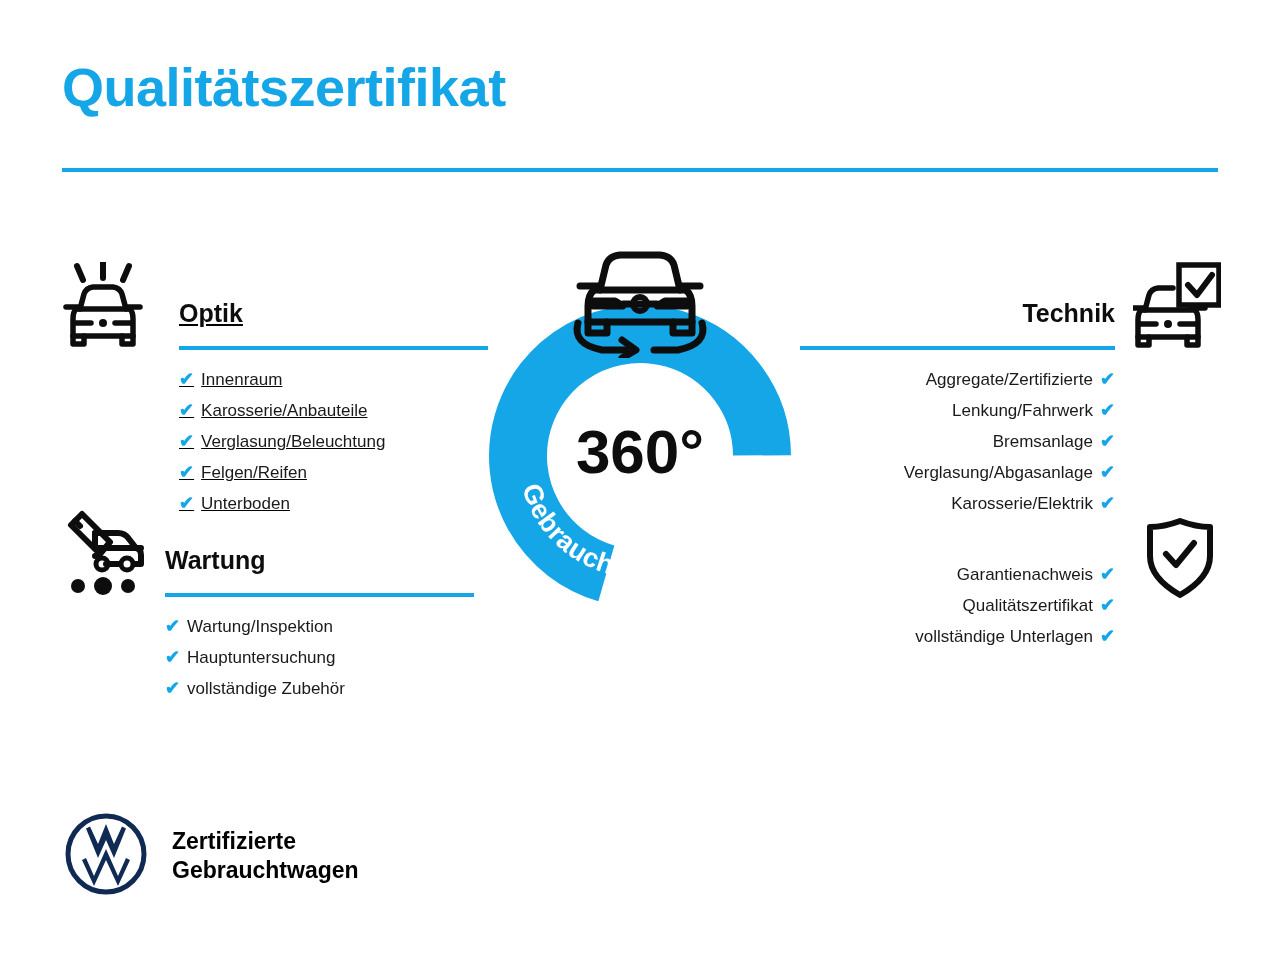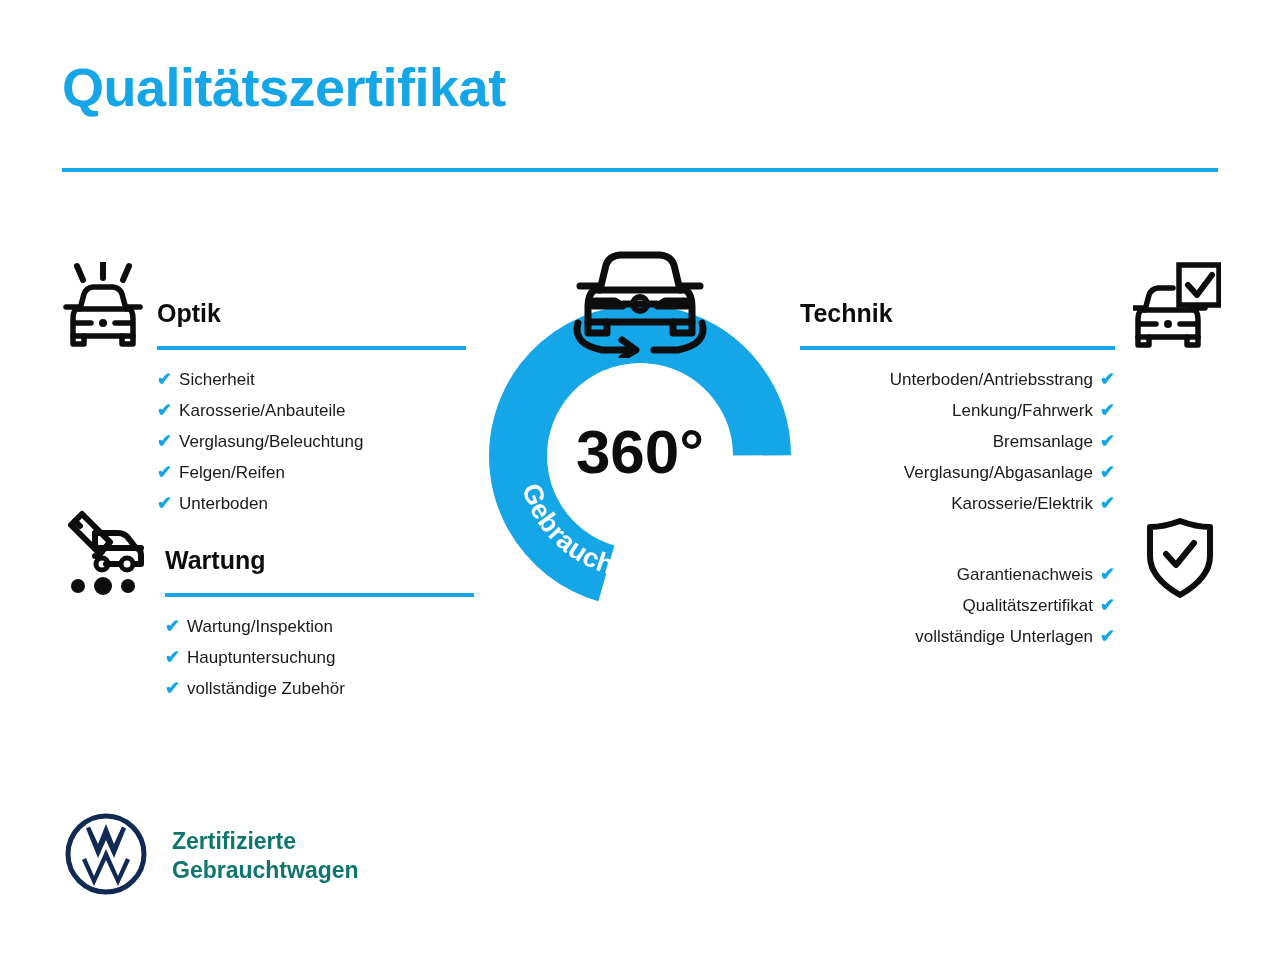--- a/index.html
+++ b/index.html
@@ -79,25 +79,25 @@
     font-size: 18px;
     font-weight: bold;
     line-height: 30px;
   }
 
   
   .sec-left .section-list li { justify-content: flex-start; }
   .sec-left .check { margin-right: 7px; }
 
   
-  .sec-right .section-title { }
+  .sec-right .section-title { text-align: right; }
   .sec-right .section-list li { justify-content: flex-end; }
   .sec-right .check { margin-left: 7px; }
 
-  #section-optik   { left: 157px; top: 298px;  width: 309px; }
+  #section-optik   { left: 179px; top: 298px;  width: 309px; text-decoration: underline; }
   #section-wartung { left: 165px; top: 545px;  width: 309px; }
   #section-technik { left: 800px; top: 298px;  width: 315px; }
   #section-garantie{ left: 800px; top: 545px;  width: 315px; }
 
   
   .sec-icon {
     position: absolute;
   }
   #icon-optik    { left: 62px;   top: 262px; }
   #icon-wartung  { left: 62px;   top: 508px; }
@@ -123,21 +123,21 @@
     position: absolute;
     left: 64px;
     top: 812px;
     display: flex;
     align-items: center;
   }
   #footer-logo-text {
     margin-left: 24px;
     font-size: 23px;
     font-weight: bold;
-    color: #0f766e;
+    color: #000000;
     line-height: 29px;
     white-space: pre-line;
   }
 </style>
 </head>
 <body>
 
 <div id="page-title">Qualitätszertifikat</div>
 <div id="header-rule"></div>
 
@@ -267,21 +267,21 @@
 </div>
 
 <div class="section sec-left" id="section-optik">
   <div class="section-head">
     <div class="section-title">Optik</div>
     <div class="section-rule"></div>
   </div>
   <ul class="section-list">
     <li>
         <span class="check">✔</span>
-        <span>Sicherheit</span>
+        <span>Innenraum</span>
       </li>
     <li>
         <span class="check">✔</span>
         <span>Karosserie/Anbauteile</span>
       </li>
     <li>
         <span class="check">✔</span>
         <span>Verglasung/Beleuchtung</span>
       </li>
     <li>
@@ -316,21 +316,21 @@
   </ul>
 </div>
 
 <div class="section sec-right" id="section-technik">
   <div class="section-head">
     <div class="section-title">Technik</div>
     <div class="section-rule"></div>
   </div>
   <ul class="section-list">
     <li>
-        <span>Unterboden/Antriebsstrang</span>
+        <span>Aggregate/Zertifizierte</span>
         <span class="check">✔</span>
       </li>
     <li>
         <span>Lenkung/Fahrwerk</span>
         <span class="check">✔</span>
       </li>
     <li>
         <span>Bremsanlage</span>
         <span class="check">✔</span>
       </li>

